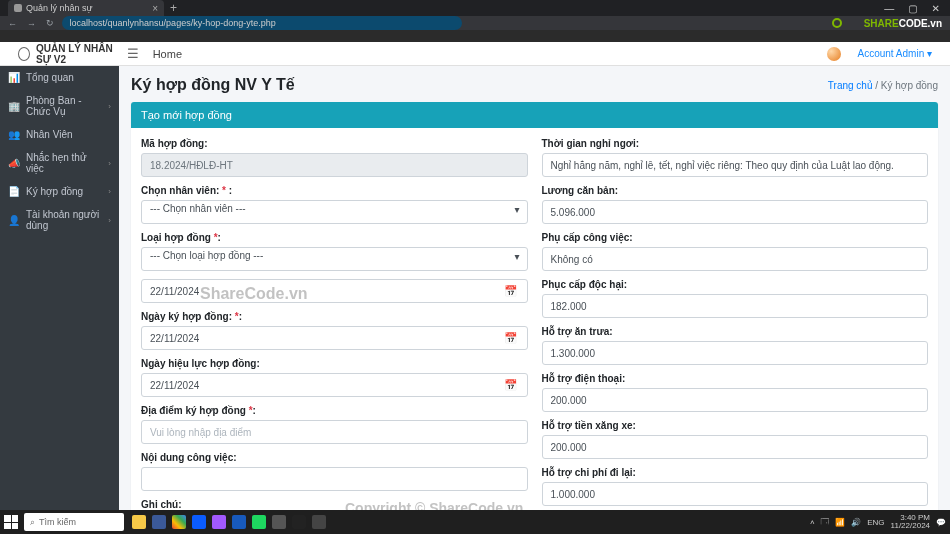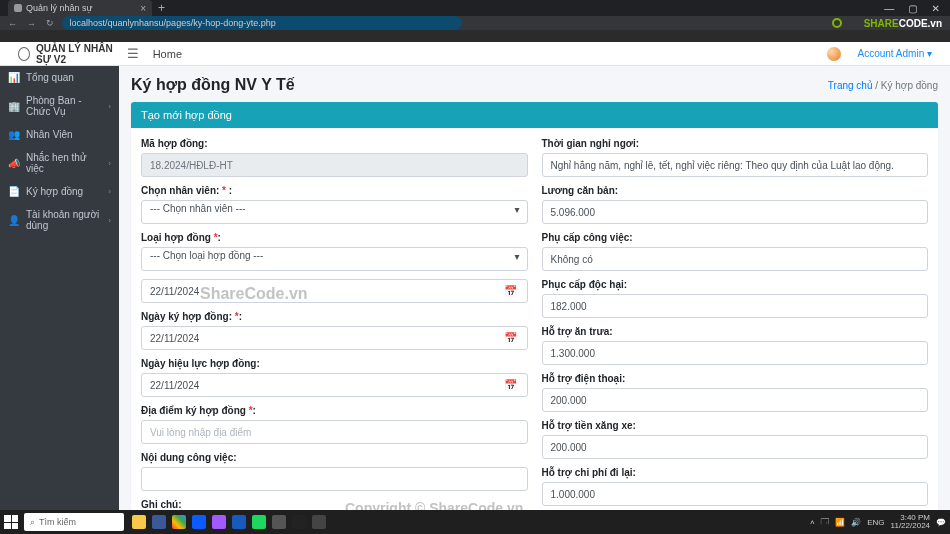--- a/index.html
+++ b/index.html
@@ -1,20 +1,20 @@
 <!DOCTYPE html>
 <html><head>
 <meta charset="utf-8">
 <style>
 * { box-sizing: border-box; margin: 0; padding: 0; font-family: Arial, sans-serif; }
 html, body { width: 950px; height: 534px; overflow: hidden; background: #2b2b2b; }
 
 
 .browser-top { height: 16px; background: #202124; display: flex; align-items: center; }
-.tab { background: #35363a; height: 16px; width: 144px; margin-left: 8px; border-radius: 4px 4px 0 0; display: flex; align-items: center; padding: 0 6px; font-size: 9px; color: #ccc; }
+.tab { background: #35363a; height: 16px; width: 156px; margin-left: 8px; border-radius: 4px 4px 0 0; display: flex; align-items: center; padding: 0 6px; font-size: 9px; color: #ccc; }
 .tab .favicon { width: 8px; height: 8px; background: #999; border-radius: 2px; margin-right: 4px; }
 .tab .close { margin-left: auto; font-size: 10px; color: #aaa; }
 .new-tab { color: #aaa; font-size: 12px; margin-left: 6px; }
 .win-controls { margin-left: auto; display: flex; gap: 14px; padding-right: 10px; color: #ccc; font-size: 10px; }
 
 .addr-bar { height: 14px; background: #35363a; display: flex; align-items: center; padding: 0 8px; gap: 8px; font-size: 9px; color: #ccc; }
 .addr-bar .nav-icons { display: flex; gap: 10px; color: #9aa0a6; }
 .addr-url { background: #0c4a6e; border-radius: 8px; padding: 2px 8px; flex: 1; max-width: 400px; font-size: 9px; color: #ccc; }
 .addr-bar .logo-sharecode { margin-left: auto; display: flex; align-items: center; gap: 2px; }
 .logo-sharecode .circ { width: 10px; height: 10px; border-radius: 50%; border: 2px solid #7fb800; display: inline-block; }

